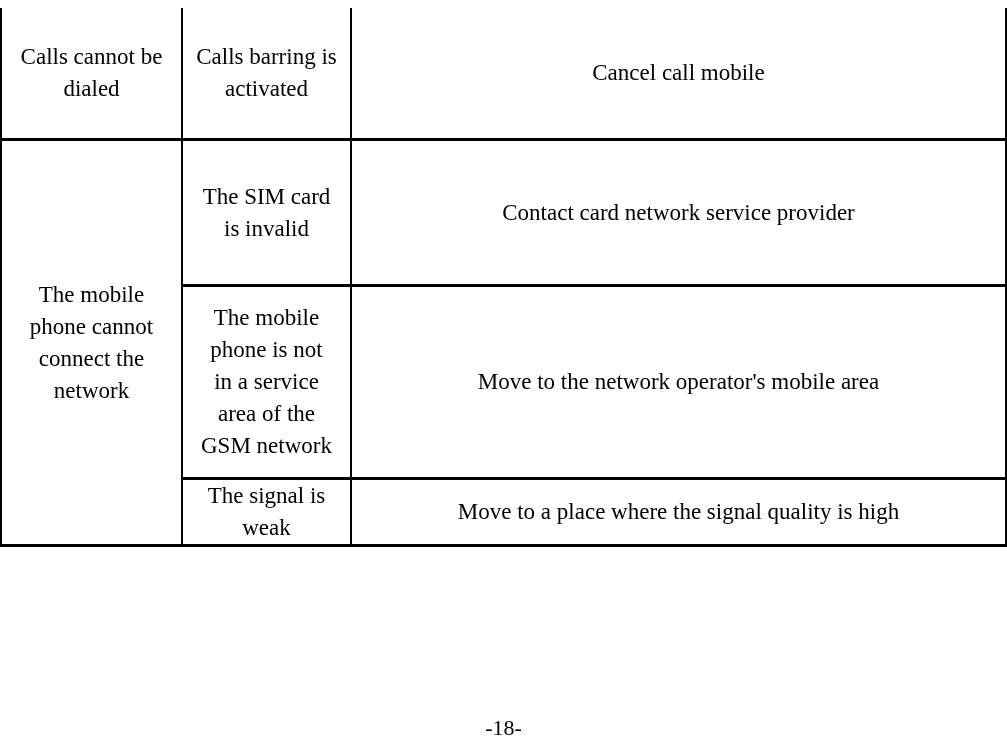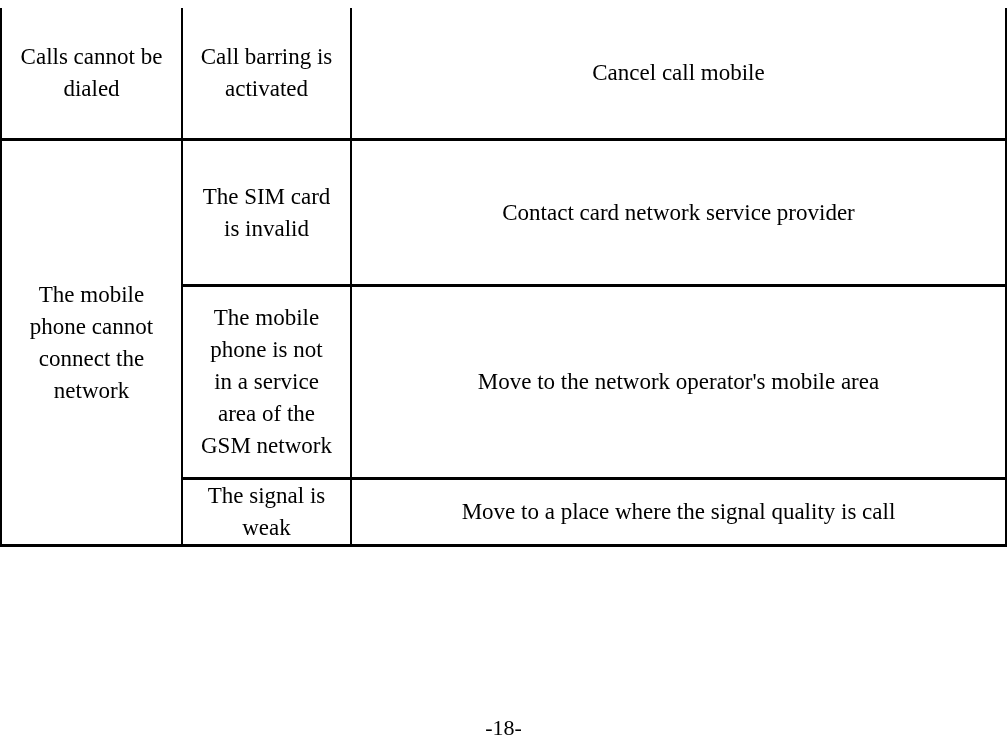--- a/index.html
+++ b/index.html
@@ -60,21 +60,21 @@
 <table class="troubleshoot">
   <colgroup>
     <col class="col-problem">
     <col class="col-cause">
     <col class="col-solution">
   </colgroup>
   <tbody>
     <tr class="row-1">
       <td>Calls cannot be
 dialed</td>
-      <td>Call barring is
+      <td>Calls barring is
 activated</td>
       <td>Cancel call mobile</td>
     </tr>
     <tr class="row-2">
       <td rowspan="3">The mobile
 phone cannot
 connect the
 network</td>
       <td>The SIM card
 is invalid</td>
@@ -84,18 +84,18 @@
       <td>The mobile
 phone is not
 in a service
 area of the
 GSM network</td>
       <td>Move to the network operator's mobile area</td>
     </tr>
     <tr class="row-4">
       <td>The signal is
 weak</td>
-      <td>Move to a place where the signal quality is call</td>
+      <td>Move to a place where the signal quality is high</td>
     </tr>
   </tbody>
 </table>
 
 <div class="page-footer">-18-</div>
 
 </body></html>

